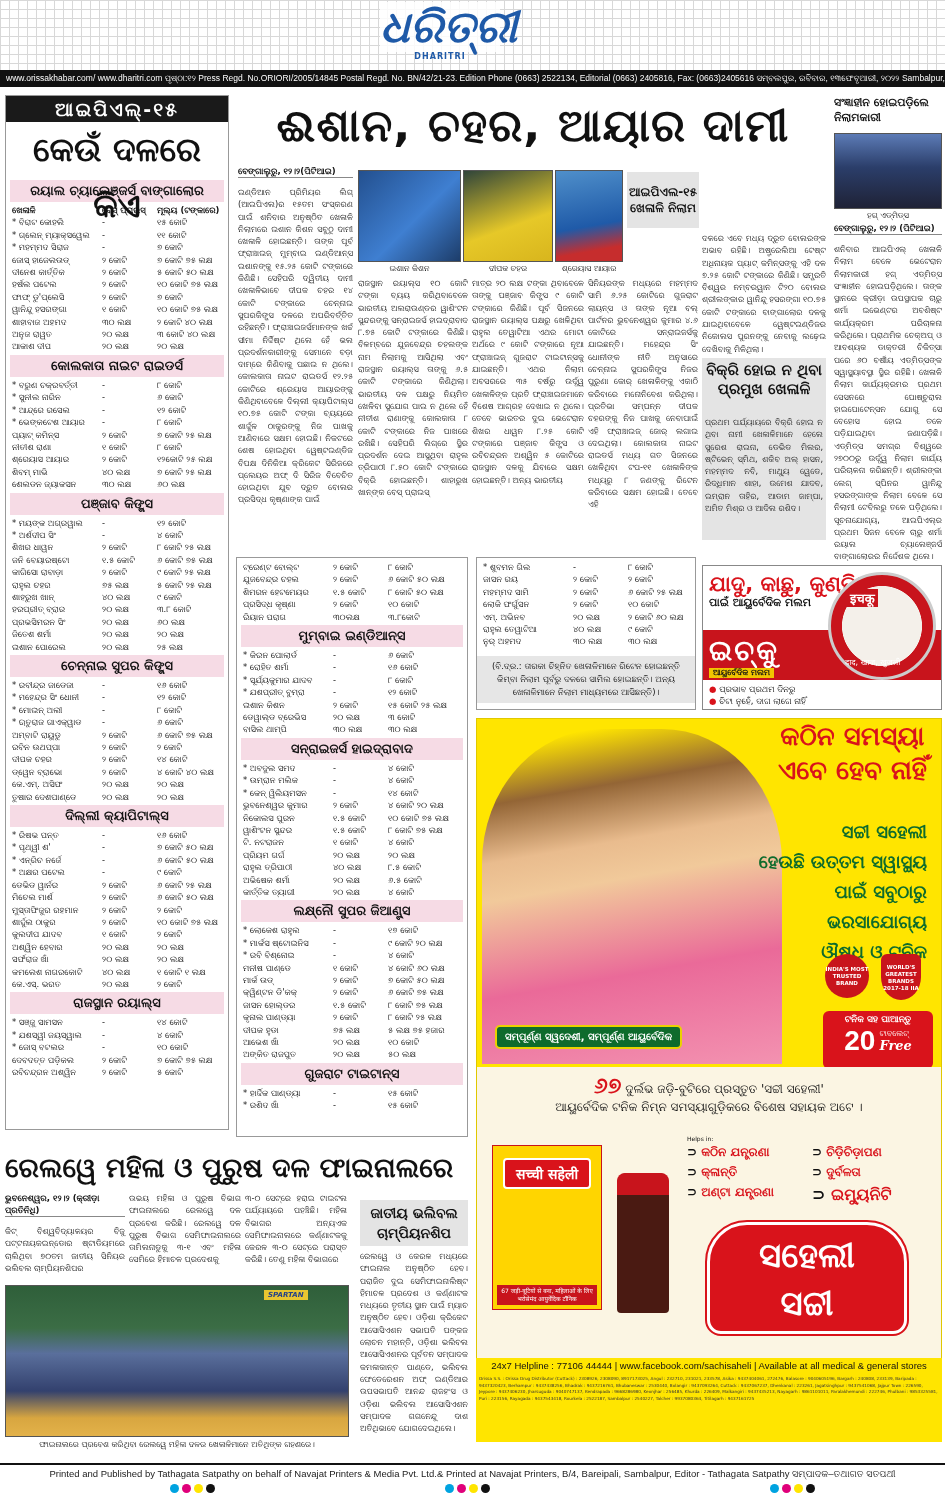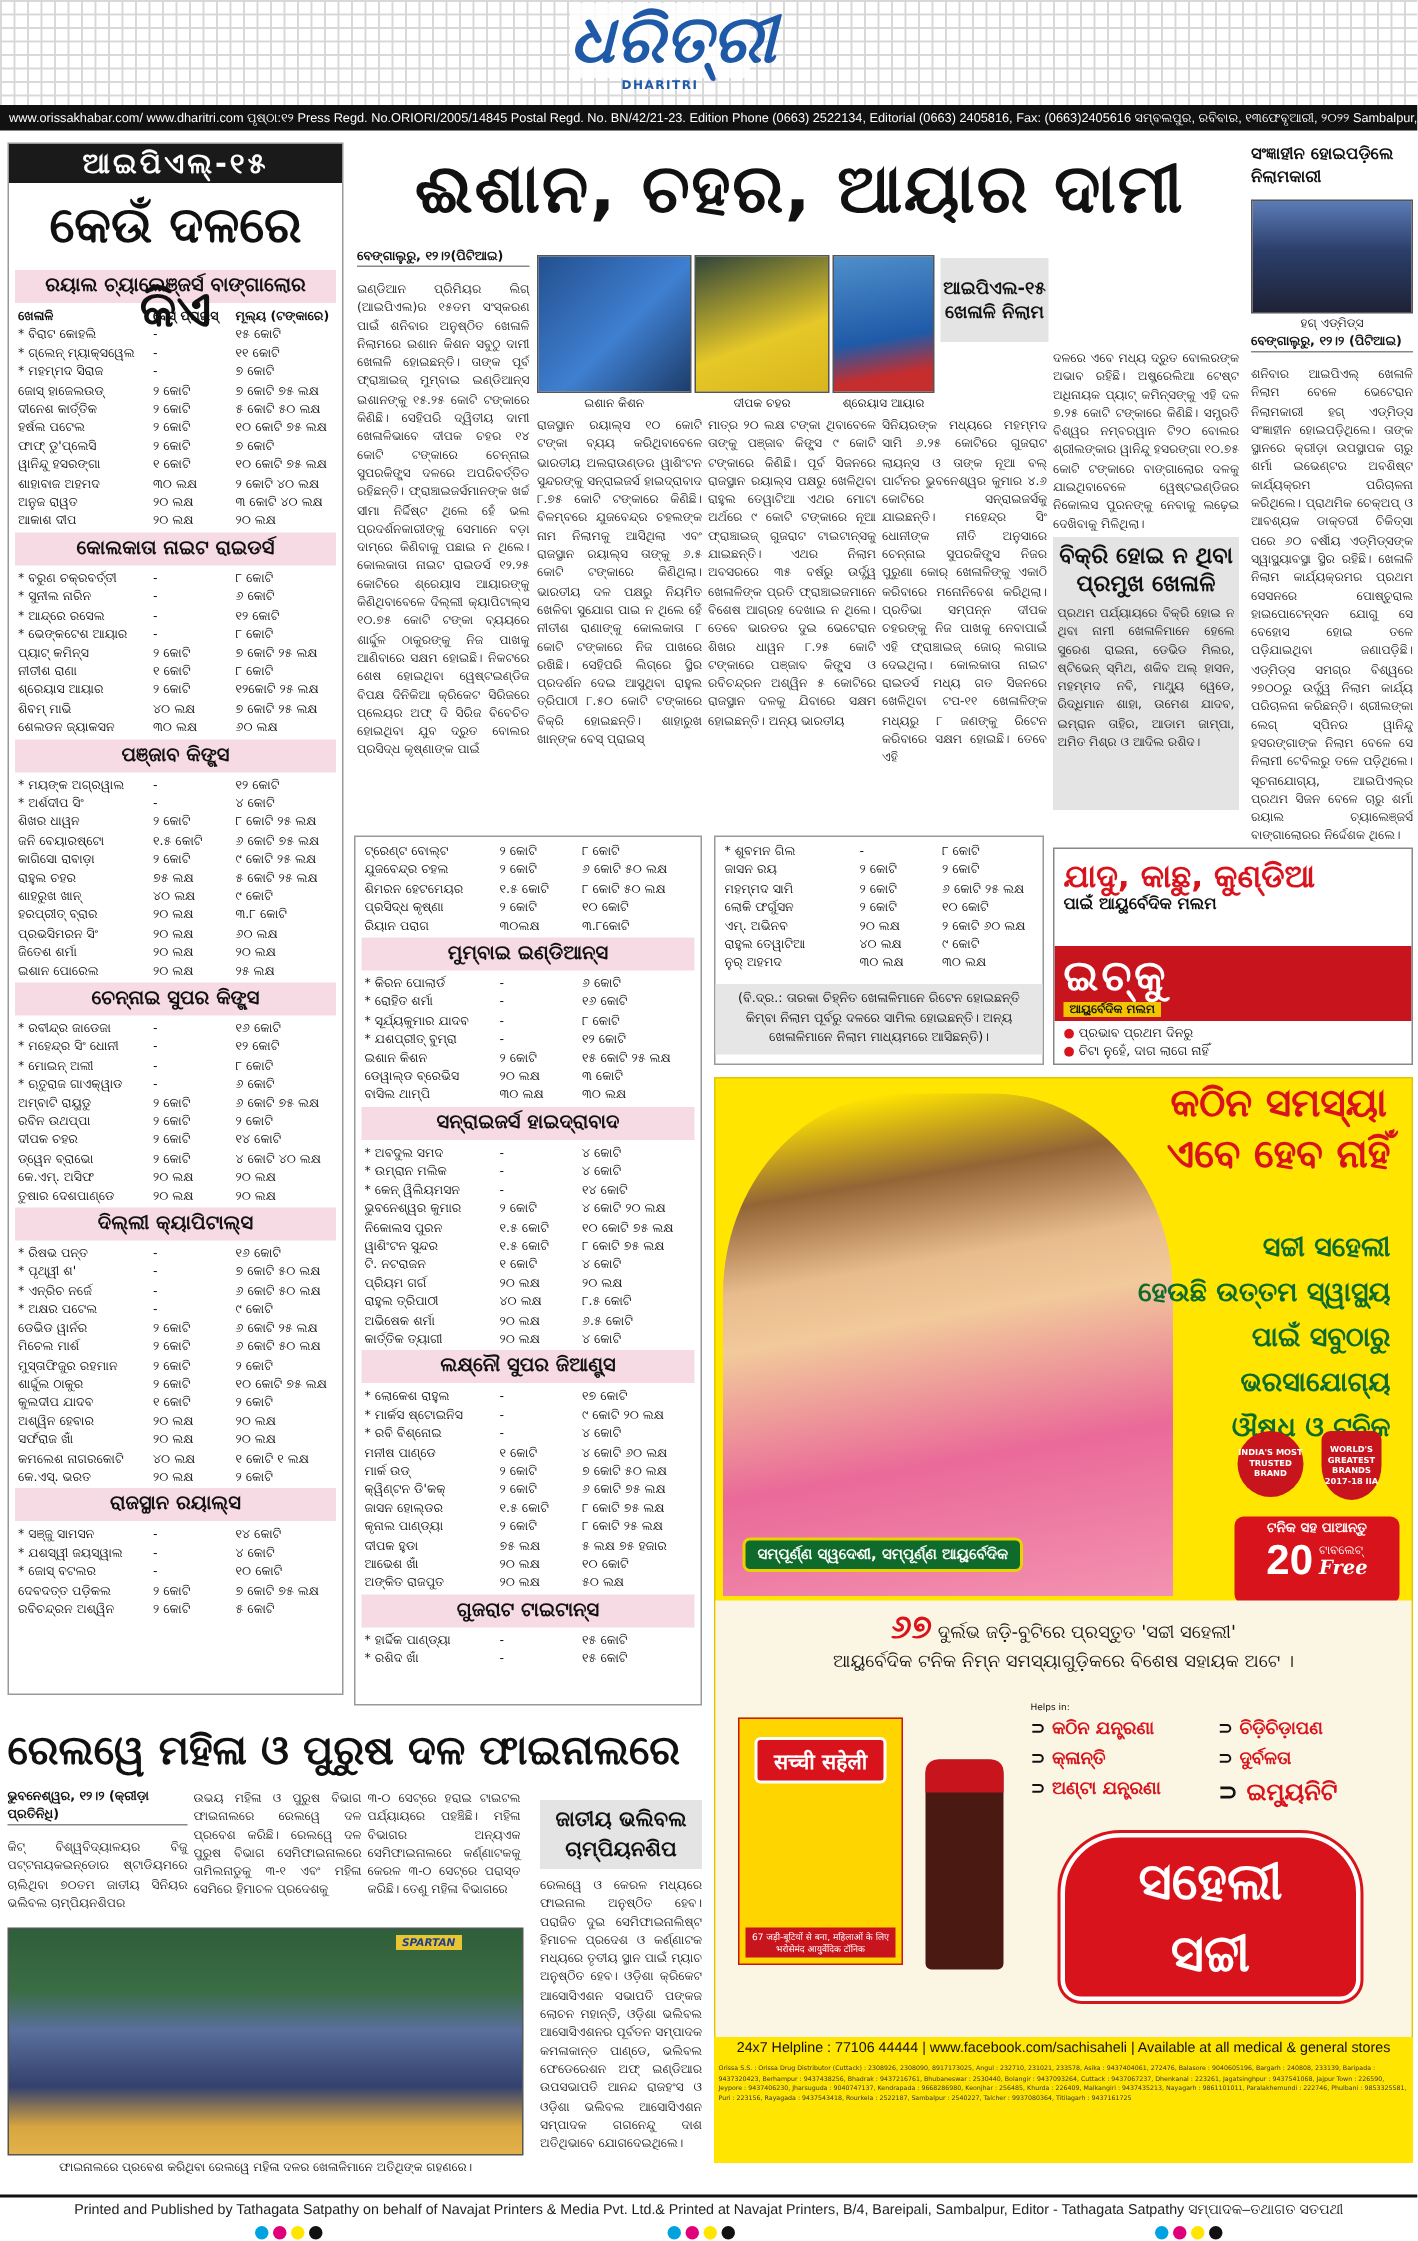--- a/index.html
+++ b/index.html
@@ -385,21 +385,21 @@
 <div class="col" style="left:588px;top:277px;width:110px">
   <div class="body-text" style="height:273px;overflow:hidden">ସିନିୟରଙ୍କ ମଧ୍ୟରେ ମହମ୍ମଦ ସାମି ୬.୨୫ କୋଟିରେ ଗୁଜରାଟ ଲାୟନ୍ସ ଓ ତାଙ୍କ ନୂଆ ବଲ୍ ପାର୍ଟନର ଭୁବନେଶ୍ୱର କୁମାର ୪.୬ କୋଟିରେ ସନ୍‌ରାଇଜର୍ସକୁ ଯାଇଛନ୍ତି। ମହେନ୍ଦ୍ର ସିଂ ଧୋନୀଙ୍କ ନୀତି ଅନୁସାରେ ଚେନ୍ନାଇ ସୁପରକିଙ୍ଗ୍ସ ନିଜର ପୁରୁଣା କୋର୍ ଖେଳାଳିଙ୍କୁ ଏକାଠି କରିବାରେ ମନୋନିବେଶ କରିଥିଲା। ପ୍ରତିଭା ସମ୍ପନ୍ନ ଦୀପକ ଚହରଙ୍କୁ ନିଜ ପାଖକୁ ନେବାପାଇଁ ଏହି ଫ୍ରାଞ୍ଚାଇଜ୍ ଜୋର୍ ଲଗାଇ ଦେଇଥିଲା। କୋଲକାତା ନାଇଟ ରାଇଡର୍ସ ମଧ୍ୟ ଗତ ସିଜନରେ ଖେଳିଥିବା ଟପ-୧୧ ଖେଳାଳିଙ୍କ ମଧ୍ୟରୁ ୮ ଜଣଙ୍କୁ ରିଟେନ କରିବାରେ ସକ୍ଷମ ହୋଇଛି। ତେବେ ଏହି</div>
 </div>
 
 <div class="col grey-box" style="left:627px;top:172px;width:72px;height:56px;display:flex;align-items:center;justify-content:center;text-align:center;font-weight:bold;font-size:12px;line-height:16px;padding:2px">ଆଇପିଏଲ-୧୫ ଖେଳାଳି ନିଲାମ</div>
 <div class="col" style="left:702px;top:232px;width:124px">
   <div class="body-text" style="height:122px;overflow:hidden">ଦଳରେ ଏବେ ମଧ୍ୟ ଦ୍ରୁତ ବୋଲରଙ୍କ ଅଭାବ ରହିଛି। ଅଷ୍ଟ୍ରେଲିଆ ଟେଷ୍ଟ ଅଧିନାୟକ ପ୍ୟାଟ୍ କମିନ୍ସଙ୍କୁ ଏହି ଦଳ ୭.୨୫ କୋଟି ଟଙ୍କାରେ କିଣିଛି। ସମ୍ପ୍ରତି ବିଶ୍ୱର ନମ୍ବରୱାନ ଟି୨୦ ବୋଲର ଶ୍ରୀଲଙ୍କାର ୱାନିନ୍ଦୁ ହସରଙ୍ଗା ୧୦.୭୫ କୋଟି ଟଙ୍କାରେ ବାଙ୍ଗାଲୋର ଦଳକୁ ଯାଇଥିବାବେଳେ ୱେଷ୍ଟଇଣ୍ଡିଜର ନିକୋଲସ ପୁରନଙ୍କୁ ନେବାକୁ ଲଢ଼େଇ ଦେଖିବାକୁ ମିଳିଥିଲା।</div>
 </div>
 <div class="col grey-box" style="left:702px;top:358px;width:124px;height:182px;padding:3px">
   <div style="font-size:15px;font-weight:bold;text-align:center;line-height:19px">ବିକ୍ରି ହୋଇ ନ ଥିବା ପ୍ରମୁଖ ଖେଳାଳି</div>
-  <div class="body-text" style="margin-top:3px">ପ୍ରଥମ ପର୍ଯ୍ୟାୟରେ ବିକ୍ରି ହୋଇ ନ ଥିବା ନାମୀ ଖେଳାଳିମାନେ ହେଲେ ସୁରେଶ ରାଇନା, ଡେଭିଡ ମିଲର, ଷ୍ଟିଭେନ୍ ସ୍ମିଥ, ଶକିବ ଅଲ୍ ହାସନ, ମହମ୍ମଦ ନବି, ମାଥ୍ୟୁ ୱେଡେ, ରିଦ୍ଧିମାନ ଶାହା, ଉମେଶ ଯାଦବ, ଇମ୍ରାନ ତାହିର, ଆଡାମ ଜାମ୍ପା, ଅମିତ ମିଶ୍ର ଓ ଆଦିଲ ରଶିଦ।</div>
+  <div class="body-text" style="margin-top:17px">ପ୍ରଥମ ପର୍ଯ୍ୟାୟରେ ବିକ୍ରି ହୋଇ ନ ଥିବା ନାମୀ ଖେଳାଳିମାନେ ହେଲେ ସୁରେଶ ରାଇନା, ଡେଭିଡ ମିଲର, ଷ୍ଟିଭେନ୍ ସ୍ମିଥ, ଶକିବ ଅଲ୍ ହାସନ, ମହମ୍ମଦ ନବି, ମାଥ୍ୟୁ ୱେଡେ, ରିଦ୍ଧିମାନ ଶାହା, ଉମେଶ ଯାଦବ, ଇମ୍ରାନ ତାହିର, ଆଡାମ ଜାମ୍ପା, ଅମିତ ମିଶ୍ର ଓ ଆଦିଲ ରଶିଦ।</div>
 </div>
 
 <div class="col" style="left:834px;top:95px;width:108px;font-size:11px;font-weight:bold;line-height:15px">ସଂଜ୍ଞାହୀନ ହୋଇପଡ଼ିଲେ ନିଲାମକାରୀ</div>
 <div class="photo" style="left:834px;top:133px;width:108px;height:76px;background:linear-gradient(180deg,#5c7bb6,#2b3e6a 45%,#1f2236)"></div>
 <div class="cap" style="left:834px;top:211px;width:108px">ହଗ୍ ଏଡ୍‌ମିଡ୍ସ</div>
 <div class="col" style="left:834px;top:222px;width:108px">
   <div class="dateline-small">ବେଙ୍ଗାଲୁରୁ, ୧୨।୨ (ପିଟିଆଇ)</div>
   <div class="body-text" style="height:318px;overflow:hidden">ଶନିବାର ଆଇପିଏଲ୍ ଖେଳାଳି ନିଲାମ ବେଳେ ଭେଟେରାନ ନିଲାମକାରୀ ହଗ୍ ଏଡ୍‌ମିଡ୍ସ ସଂଜ୍ଞାହୀନ ହୋଇପଡ଼ିଥିଲେ। ତାଙ୍କ ସ୍ଥାନରେ କ୍ରୀଡ଼ା ଉପସ୍ଥାପକ ଚାରୁ ଶର୍ମା ଇଭେଣ୍ଟର ଅବଶିଷ୍ଟ କାର୍ଯ୍ୟକ୍ରମ ପରିଚାଳନା କରିଥିଲେ। ପ୍ରାଥମିକ ଚେକ୍‌ଅପ୍ ଓ ଆବଶ୍ୟକ ଡାକ୍ତରୀ ଚିକିତ୍ସା ପରେ ୬୦ ବର୍ଷୀୟ ଏଡ୍‌ମିଡ୍ସଙ୍କ ସ୍ୱାସ୍ଥ୍ୟାବସ୍ଥା ସ୍ଥିର ରହିଛି। ଖେଳାଳି ନିଲାମ କାର୍ଯ୍ୟକ୍ରମର ପ୍ରଥମ ସେସନରେ ପୋଷ୍ଚୁରାଲ ହାଇପୋଟେନ୍ସନ ଯୋଗୁ ସେ ବେହୋସ ହୋଇ ତଳେ ପଡ଼ିଯାଇଥିବା ଜଣାପଡ଼ିଛି। ଏଡ୍‌ମିଡ୍ସ ସମଗ୍ର ବିଶ୍ୱରେ ୨୭୦୦ରୁ ଉର୍ଦ୍ଧ୍ୱ ନିଲାମ କାର୍ଯ୍ୟ ପରିଚାଳନା କରିଛନ୍ତି। ଶ୍ରୀଲଙ୍କା ଲେଗ୍ ସ୍ପିନର ୱାନିନ୍ଦୁ ହସରଙ୍ଗାଙ୍କ ନିଲାମ ବେଳେ ସେ ନିଲାମୀ ଟେବିଲରୁ ତଳେ ପଡ଼ିଥିଲେ। ସୂଚନାଯୋଗ୍ୟ, ଆଇପିଏଲ୍‌ର ପ୍ରଥମ ସିଜନ ବେଳେ ଚାରୁ ଶର୍ମା ରୟାଲ ଚ୍ୟାଲେଞ୍ଜର୍ସ ବାଙ୍ଗାଲୋରର ନିର୍ଦ୍ଦେଶକ ଥିଲେ।</div>
 </div>
 
@@ -632,20 +632,24 @@
       </div>
     </div>
   <div class="note">(ବି.ଦ୍ର.: ତାରକା ଚିହ୍ନିତ ଖେଳାଳିମାନେ ରିଟେନ ହୋଇଛନ୍ତି କିମ୍ବା ନିଲାମ ପୂର୍ବରୁ ଦଳରେ ସାମିଲ ହୋଇଛନ୍ତି। ଅନ୍ୟ ଖେଳାଳିମାନେ ନିଲାମ ମାଧ୍ୟମରେ ଆସିଛନ୍ତି)।</div>
 </div>
 
 <div class="col ad1">
   <div style="position:absolute;left:6px;top:6px;font-size:21px;color:#d9131b;font-weight:bold">ଯାଦୁ, କାଛୁ, କୁଣ୍ଡିଆ</div>
   <div style="position:absolute;left:6px;top:30px;font-size:11px;font-weight:bold">ପାଇଁ ଆୟୁର୍ବେଦିକ ମଲମ</div>
   <div style="position:absolute;left:6px;top:68px;font-size:28px;color:#fff;font-weight:bold;letter-spacing:2px">ଇଚ୍‌କୁ</div>
   <div style="position:absolute;left:6px;top:102px;font-size:8px;background:#f2c500;padding:0 4px;font-weight:bold">ଆୟୁର୍ବେଦିକ ମଲମ</div>
+  <div style="position:absolute;left:125px;top:6px;width:108px;height:108px;border-radius:50%;background:radial-gradient(#f4f0ea 55%,#c8141c 56% 78%,#e2e2e2 79%);border:3px solid #ccc">
+    <div style="position:absolute;left:16px;top:14px;font-size:13px;color:#fff;background:#c8141c;padding:0 3px;font-weight:bold">इचकू</div>
+    <div style="position:absolute;left:14px;bottom:10px;font-size:8px;color:#fff">दाद, खाज, खुजली</div>
+  </div>
   <div style="position:absolute;left:6px;top:117px;font-size:8.5px;line-height:12px">
     <div><span style="color:#d9131b">●</span> <span>ପ୍ରଭାବ ପ୍ରଥମ ଦିନରୁ</span></div>
     <div><span style="color:#d9131b">●</span> <span>ଚିଟା ନୁହେଁ, ଦାଗ ଲାଗେ ନାହିଁ</span></div>
   </div>
 </div>
 
 <div class="col ad2">
   <div style="position:absolute;left:5px;top:10px;width:300px;height:335px;background:linear-gradient(170deg,#ffe500 5%,#8a5a3a 20%,#e7b89a 35%,#f0c7a8 45%,#e85fa6 70%,#f28bc0 100%);border-radius:40% 40% 0 0;opacity:.92"></div>
   <div style="position:absolute;right:14px;top:0;text-align:center">
     <div class="red-text" style="font-size:26px;line-height:34px">କଠିନ ସମସ୍ୟା</div>

